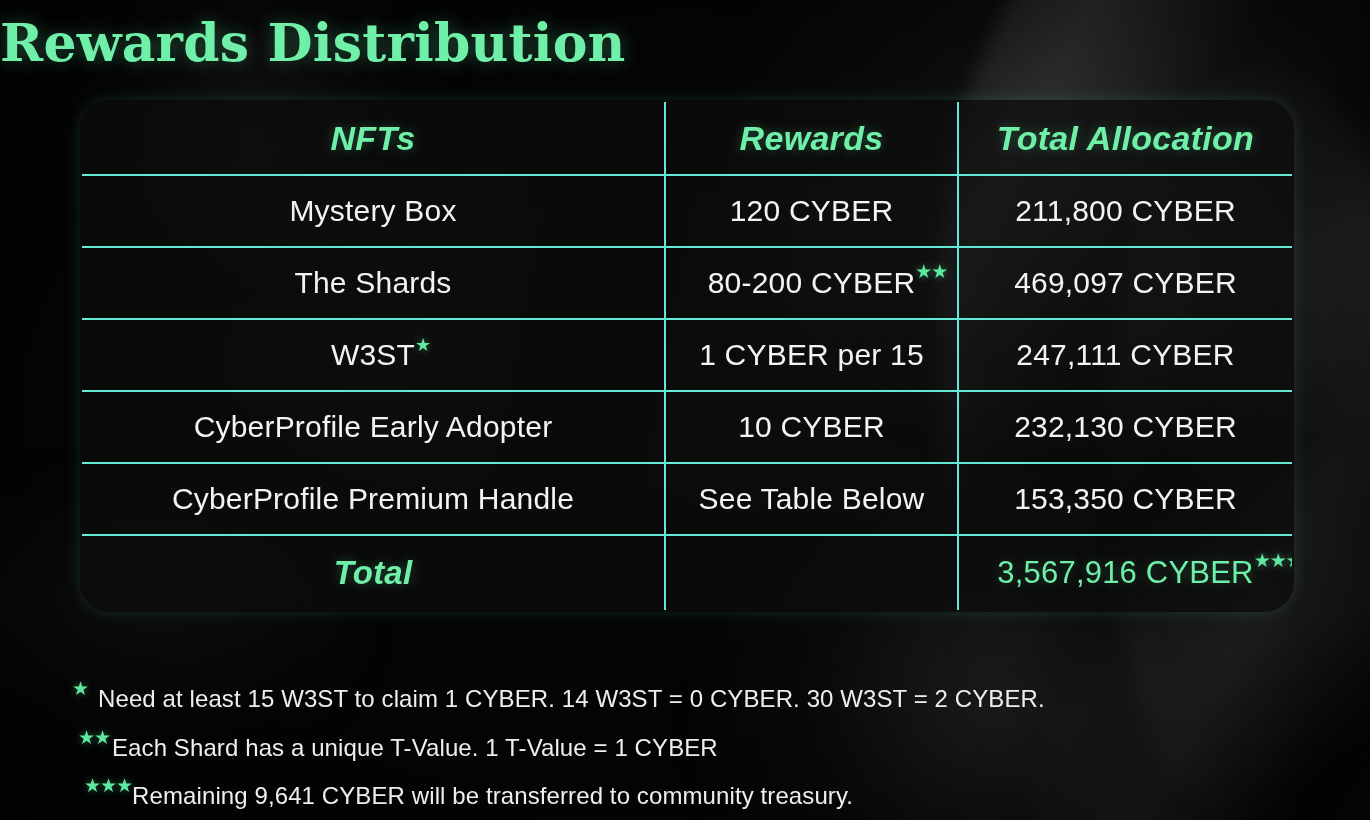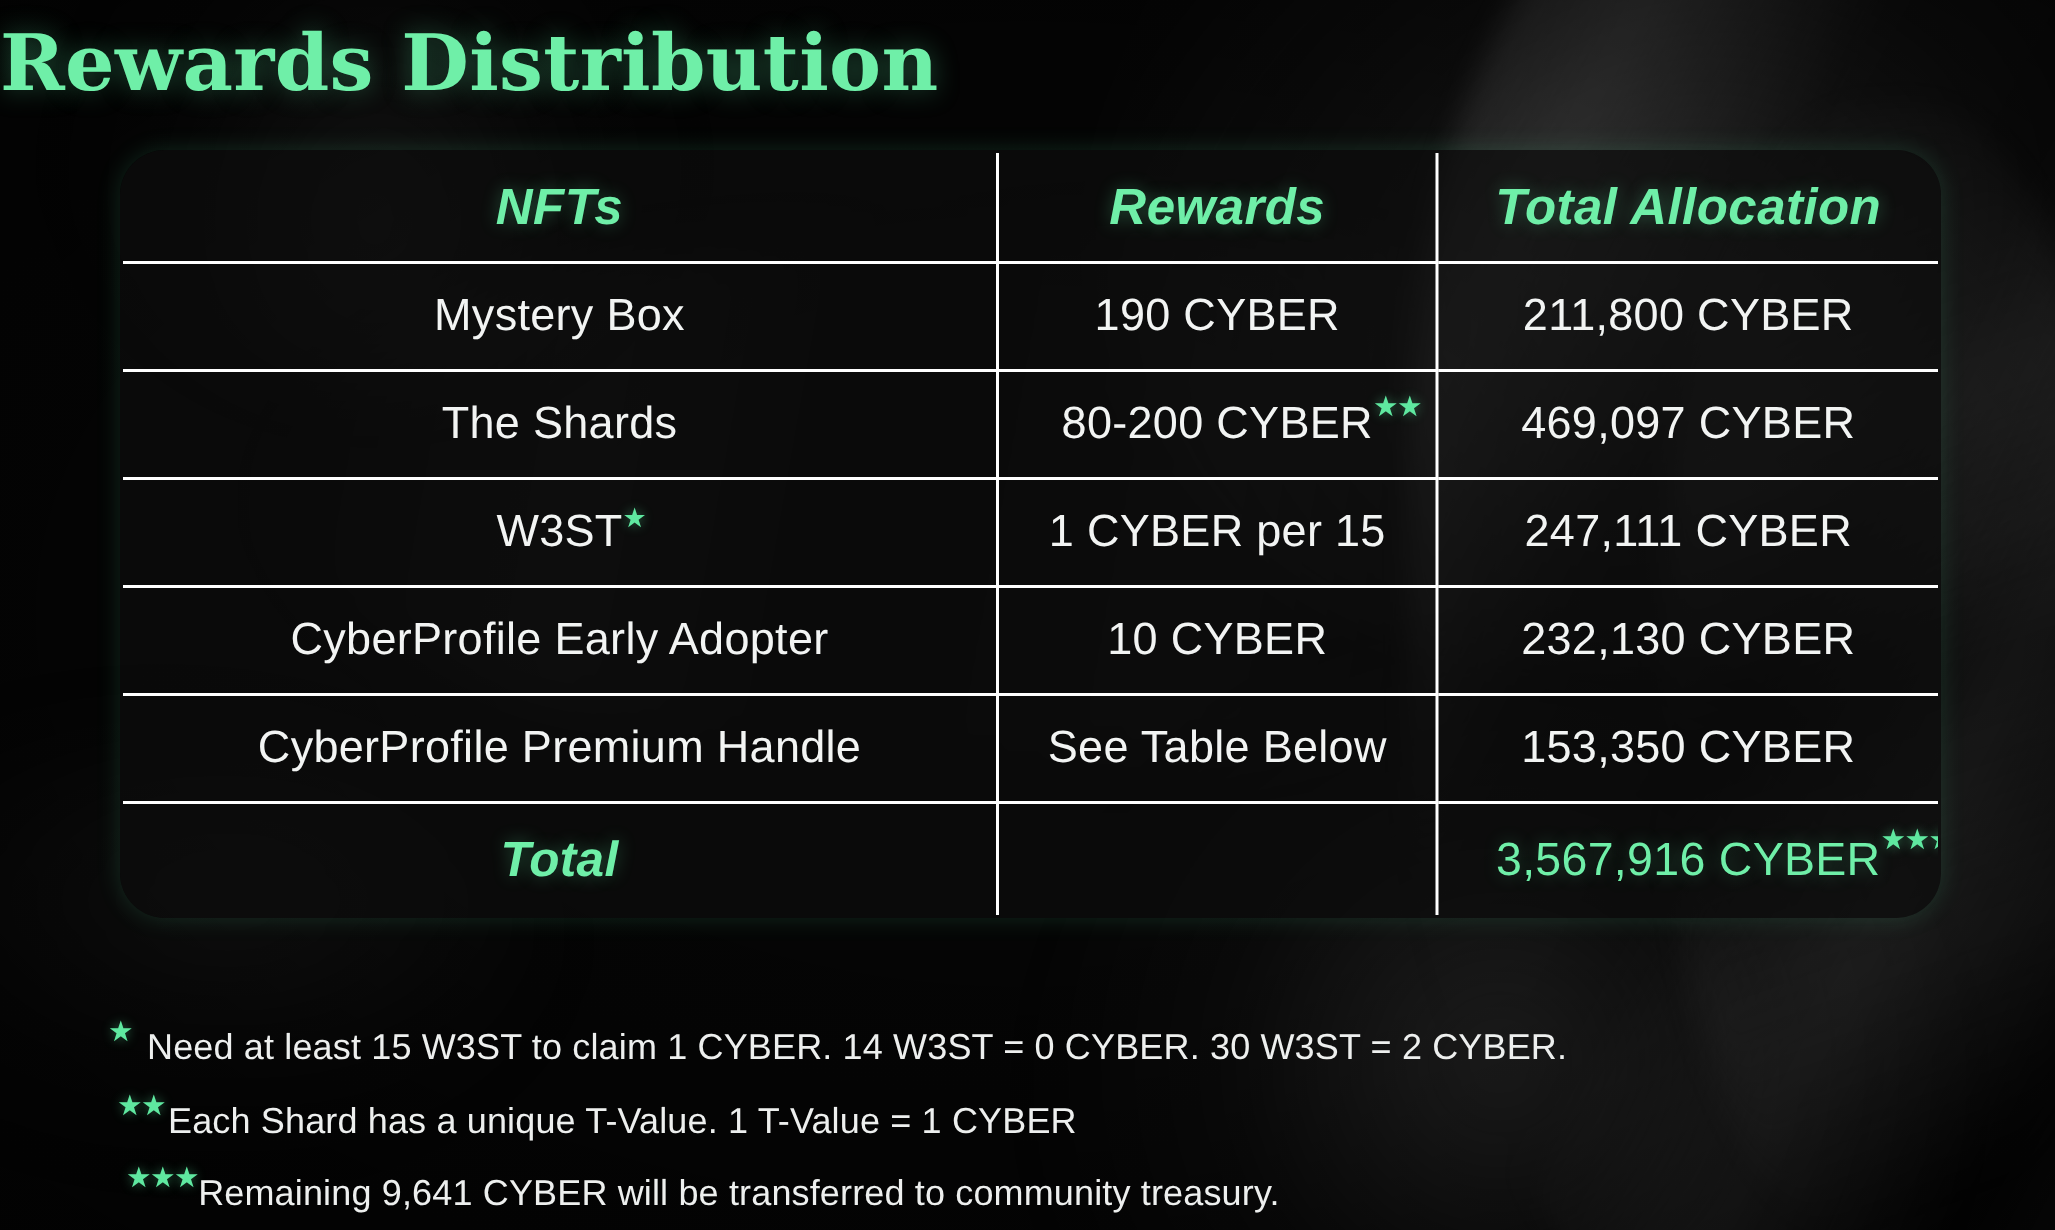--- a/index.html
+++ b/index.html
@@ -144,21 +144,21 @@
     overflow: hidden;
     background: rgba(12,12,12,0.72);
     box-shadow: 0 0 16px rgba(90,230,160,0.16);
   }
   table.rewards col.c1 { width: 584px; }
   table.rewards col.c2 { width: 293px; }
   table.rewards col.c3 { width: 335px; }
 
   table.rewards th,
   table.rewards td {
-    border: 2px solid #ffffff;
+    border: 2px solid #5eead4;
     text-align: center;
     vertical-align: middle;
     padding: 0;
     position: relative;
   }
   
   table.rewards tr:first-child th { border-top: none; }
   table.rewards tr:last-child td  { border-bottom: none; }
   table.rewards th:first-child,
   table.rewards td:first-child { border-left: none; }
@@ -282,21 +282,21 @@
         <th>Total Allocation</th>
       </tr>
     </thead>
     <tbody>
 
       <tr>
         <td>
           <span class="cellinner"><span>Mystery Box</span></span>
         </td>
         <td>
-          <span class="cellinner"><span>190 CYBER</span></span>
+          <span class="cellinner"><span>120 CYBER</span></span>
         </td>
         <td>
           <span class="cellinner"><span>211,800 CYBER</span></span>
         </td>
       </tr>
 
       <tr>
         <td>
           <span class="cellinner"><span>The Shards</span></span>
         </td>

